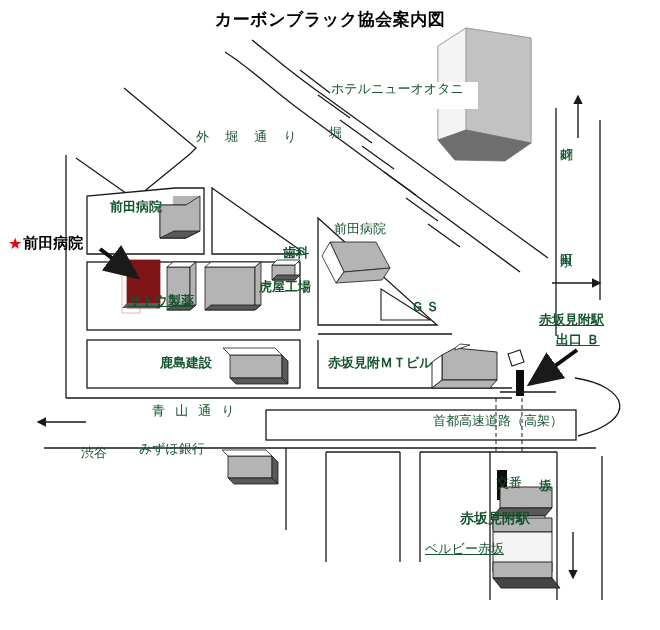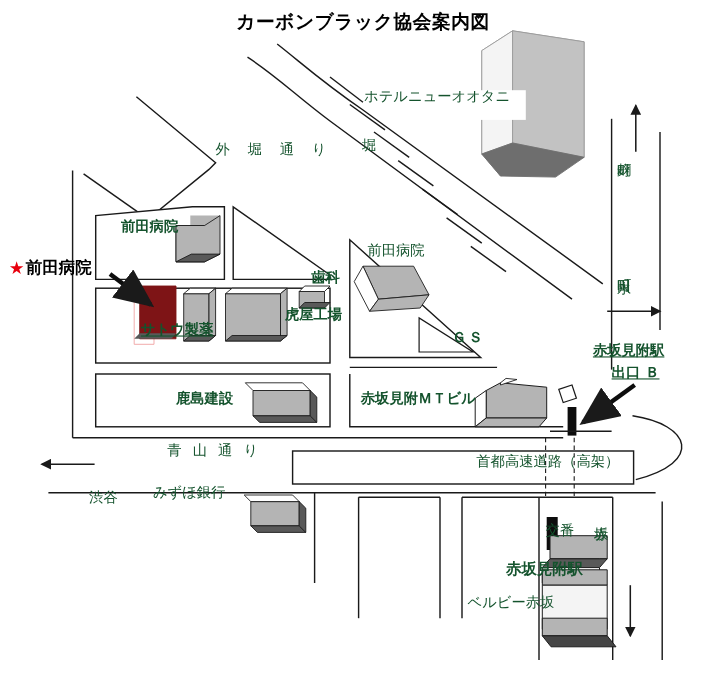--- a/index.html
+++ b/index.html
@@ -253,15 +253,15 @@
   <div class="lbl bold" style="left:328px;top:356px;">赤坂見附ＭＴビル</div>
 
   <div class="lbl bold ul" style="left:539px;top:313px;">赤坂見附駅</div>
   <div class="lbl bold ul" style="left:556px;top:333px;">出口 Ｂ</div>
 
   <div class="lbl" style="left:404px;top:414px;margin-left:29px;">首都高速道路（高架）</div>
 
   <div class="lbl" style="left:496px;top:476px;text-align:center;">交番</div>
   <div class="lbl vert" style="left:537px;top:468px;">赤坂</div>
   <div class="lbl big" style="left:460px;top:510px;">赤坂見附駅</div>
-  <div class="lbl" style="left:425px;top:542px;">ベルビー赤坂</div>
+  <div class="lbl" style="left:425px;top:542px;text-decoration:underline;">ベルビー赤坂</div>
 
 </div>
 
 </body></html>

